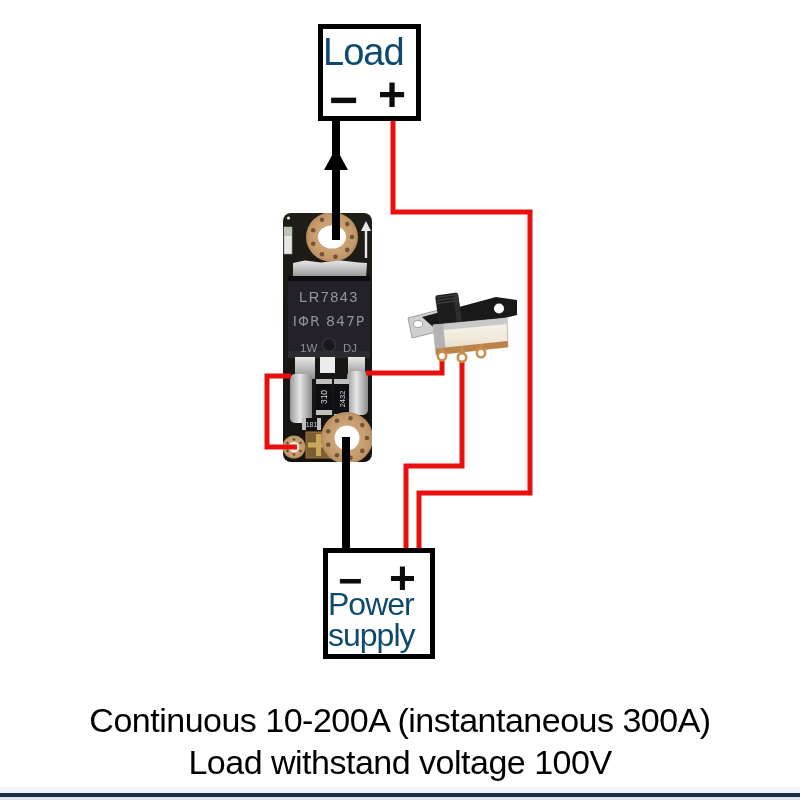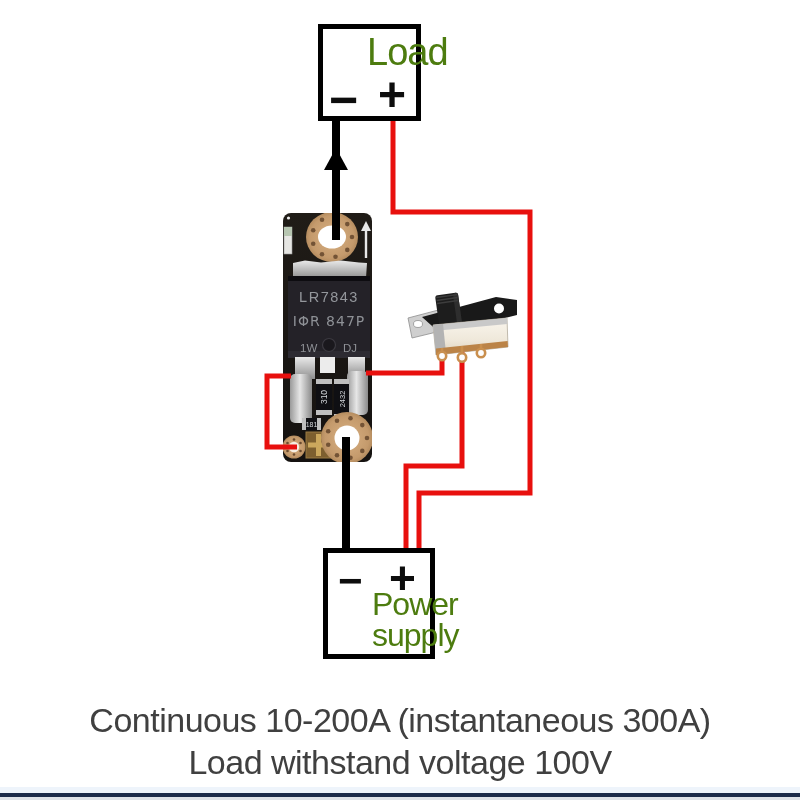--- a/index.html
+++ b/index.html
@@ -2,24 +2,24 @@
 <html><head>
 <meta charset="utf-8">
 <style>
   html,body{margin:0;padding:0;background:#fff;}
   .canvas{position:relative;width:800px;height:800px;background:#fff;overflow:hidden;
           font-family:"Liberation Sans", sans-serif;}
   .abs{position:absolute;}
   svg{display:block;}
   
   .tbox{position:absolute;background:#fff;border:5px solid #000;box-sizing:border-box;color:#111;}
-  .tbox .title{position:absolute;left:0;right:0;font-size:38px;letter-spacing:-1px;color:#4d7c0f;padding-left:44px;}
+  .tbox .title{position:absolute;left:0;right:0;font-size:38px;letter-spacing:-1px;color:#0c4a6e;}
   .sign{position:absolute;font-weight:bold;color:#0d0d0d;line-height:1;}
   
-  .caption{position:absolute;left:0;top:699px;width:800px;text-align:center;color:#404040;
+  .caption{position:absolute;left:0;top:699px;width:800px;text-align:center;color:#000000;
            font-size:34px;line-height:42px;letter-spacing:-0.5px;}
   
   .strip1{position:absolute;left:0;top:787px;width:800px;height:6px;background:#eef4fb;}
   .strip2{position:absolute;left:0;top:793px;width:800px;height:4px;background:#1c2b4a;}
   .strip3{position:absolute;left:0;top:797px;width:800px;height:3px;background:#dfe3e9;}
 </style>
 </head>
 <body>
 
 <div class="canvas">

